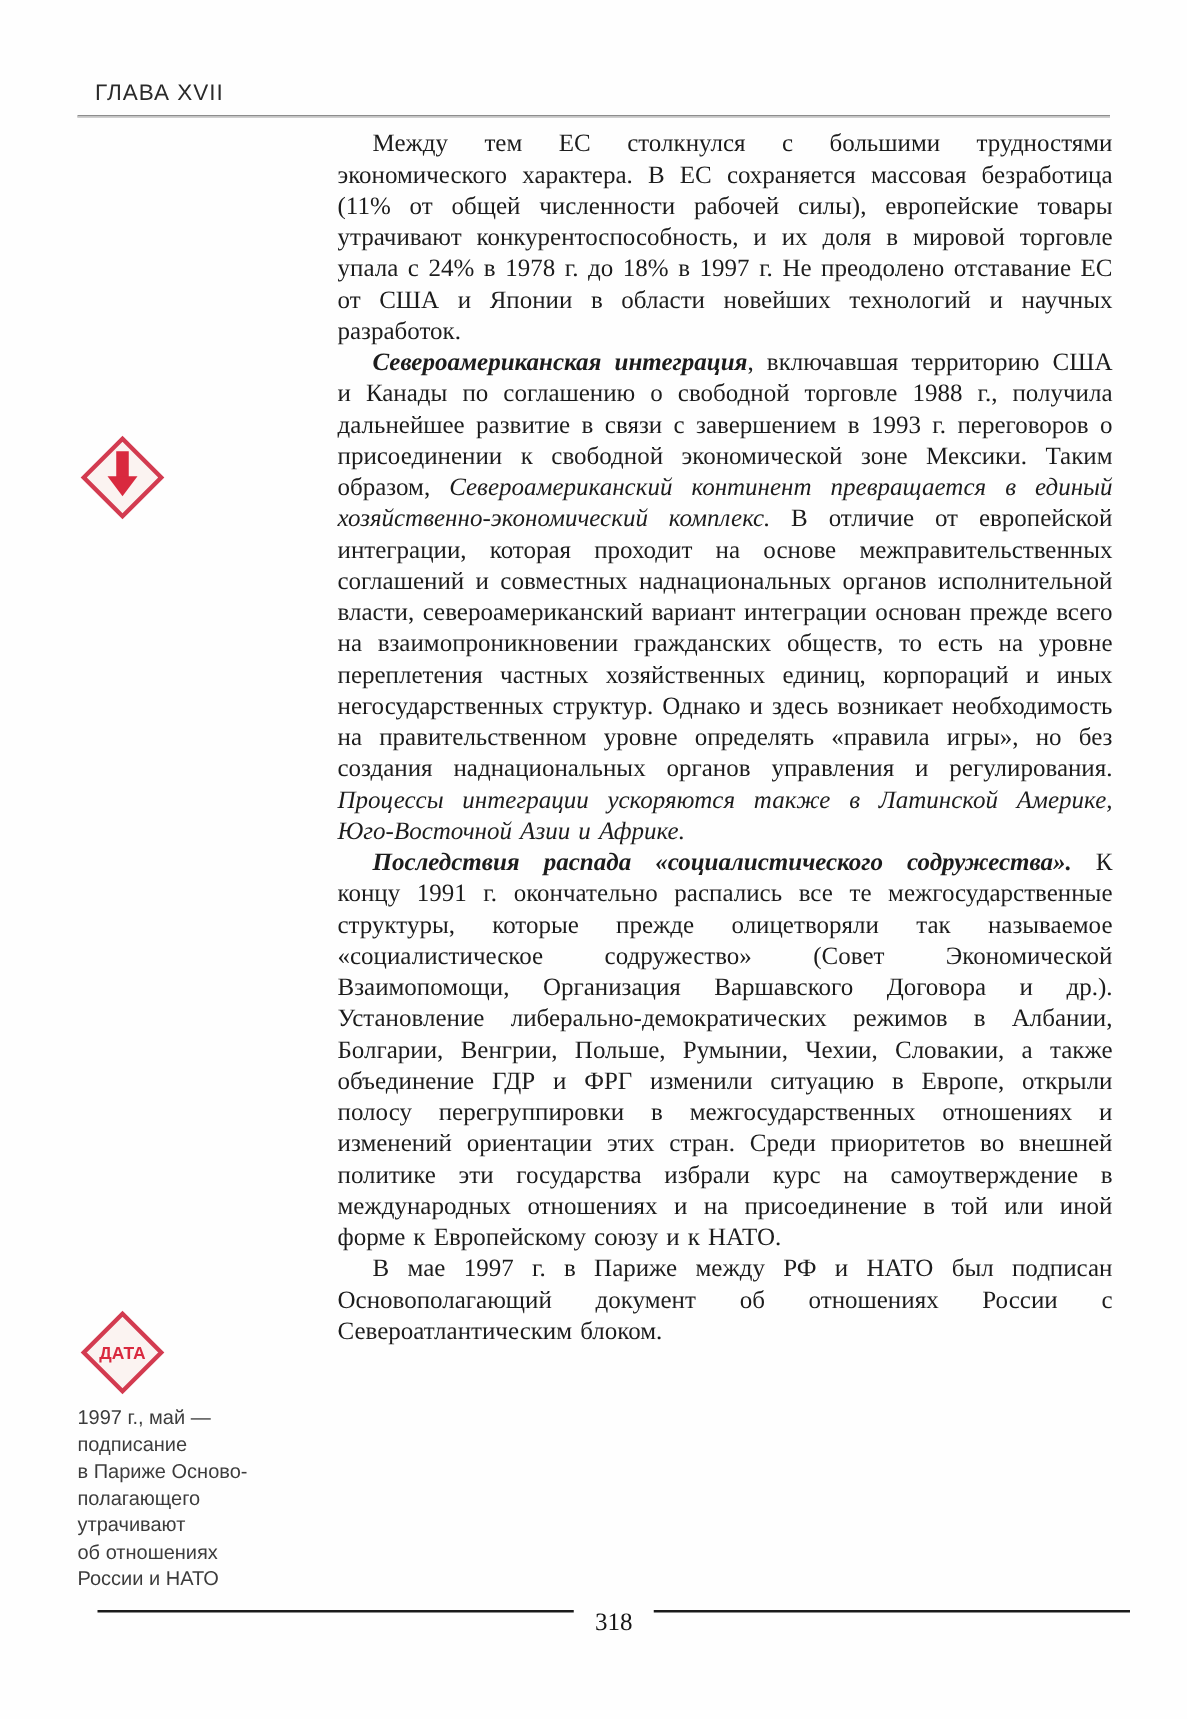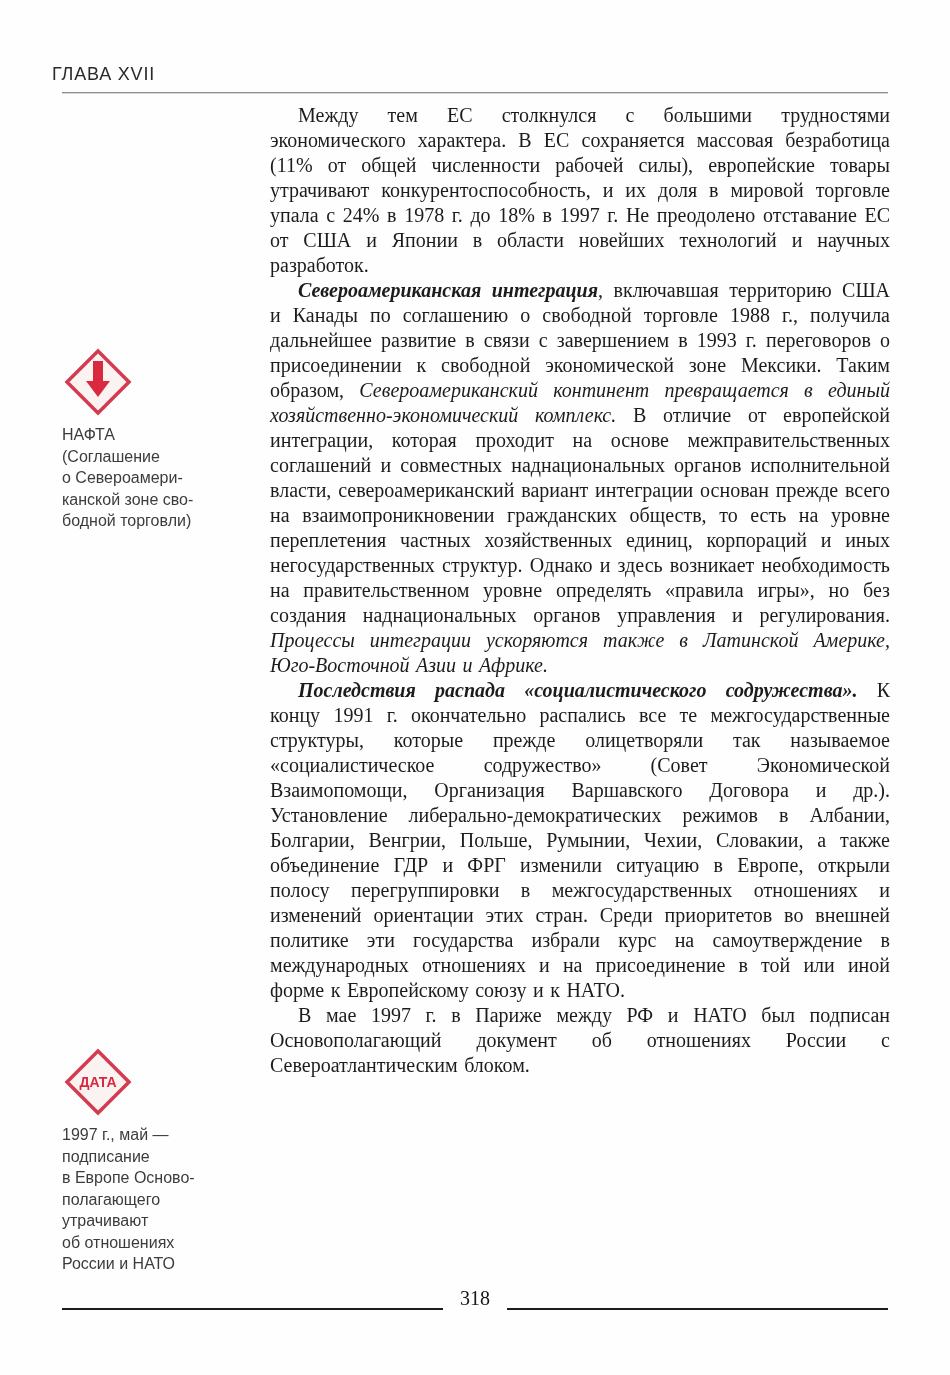--- a/index.html
+++ b/index.html
@@ -8,21 +8,21 @@
     position: relative;
     width: 950px;
     height: 1375px;
     background: #fefefe;
     overflow: hidden;
     font-family: "Liberation Serif", serif;
     color: #1c1c1c;
   }
   .chapter-header {
     position: absolute;
-    top: 64px; left: 52px;
+    top: 64px; left: 76px;
     font-family: "Liberation Sans", sans-serif;
     font-size: 18px;
     letter-spacing: 0.8px;
     color: #2a2a2a;
   }
   .header-rule {
     position: absolute;
     top: 92px; left: 62px;
     width: 826px; height: 2px;
     background: #8d8d8d;
@@ -51,24 +51,24 @@
   .note-icon { display: block; margin-left: 2px; }
   .note-caption {
     margin-top: 8px;
     font-family: "Liberation Sans", sans-serif;
     font-size: 16px;
     line-height: 21.5px;
     color: #3c3c3c;
   }
   .footer {
     position: absolute;
-    top: 1288px; left: 62px;
+    top: 1288px; left: 78px;
     width: 826px;
     display: flex;
-    align-items: flex-end;
+    align-items: flex-start;
     gap: 17px;
   }
   .footer .rule {
     flex: 1;
     height: 2px;
     background: #1b1b1b;
   }
   .page-number {
     font-family: "Liberation Serif", serif;
     font-size: 20px;
@@ -91,38 +91,31 @@
       <p class="indent"><span class="bold">Последствия распада «социалистического содружества».</span><span class="normal"> К концу 1991 г. окончательно распались все те межгосударственные структуры, которые прежде олицетворяли так называемое «социалистическое содружество» (Совет Экономической Взаимопомощи, Организация Варшавского Договора и др.). Установление либерально-демократических режимов в Албании, Болгарии, Венгрии, Польше, Румынии, Чехии, Словакии, а также объединение ГДР и ФРГ изменили ситуацию в Европе, открыли полосу перегруппировки в межгосударственных отношениях и изменений ориентации этих стран. Среди приоритетов во внешней политике эти государства избрали курс на самоутверждение в международных отношениях и на присоединение в той или иной форме к Европейскому союзу и к НАТО.</span></p>
       <p class="indent"><span class="normal">В мае 1997 г. в Париже между РФ и НАТО был подписан Основополагающий документ об отношениях России с Североатлантическим блоком.</span></p>
     </div>
 
   <div class="margin-note" style="top:348px;">
     <svg class="note-icon" width="68" height="68" viewBox="0 0 68 68">
       <polygon points="34,3 65,34 34,65 3,34" fill="#fbf3f1" stroke="#d33b50" stroke-width="3.5"></polygon>
       <rect x="29" y="13" width="10" height="21" fill="#d9293f"></rect>
       <polygon points="22,33 46,33 34,49" fill="#d9293f"></polygon>
     </svg>
-    <div class="note-caption">
-        <div>НАФТА</div>
-        <div>(Соглашение</div>
-        <div>о Североамери-</div>
-        <div>канской зоне сво-</div>
-        <div>бодной торговли)</div>
-      </div>
   </div>
 
   <div class="margin-note" style="top:1048px;">
     <svg class="note-icon" width="68" height="68" viewBox="0 0 68 68">
       <polygon points="34,3 65,34 34,65 3,34" fill="#fbf3f1" stroke="#d33b50" stroke-width="3.5"></polygon>
       <text x="34" y="39" text-anchor="middle" font-family="Liberation Sans, sans-serif" font-size="14" font-weight="bold" fill="#d9293f">ДАТА</text>
     </svg>
     <div class="note-caption">
         <div>1997 г., май —</div>
         <div>подписание</div>
-        <div>в Европе Осново-</div>
+        <div>в Париже Осново-</div>
         <div>полагающего</div>
         <div>утрачивают</div>
         <div>об отношениях</div>
         <div>России и НАТО</div>
       </div>
   </div>
 
   <div class="footer">
     <div class="rule"></div>
     <div class="page-number">318</div>

